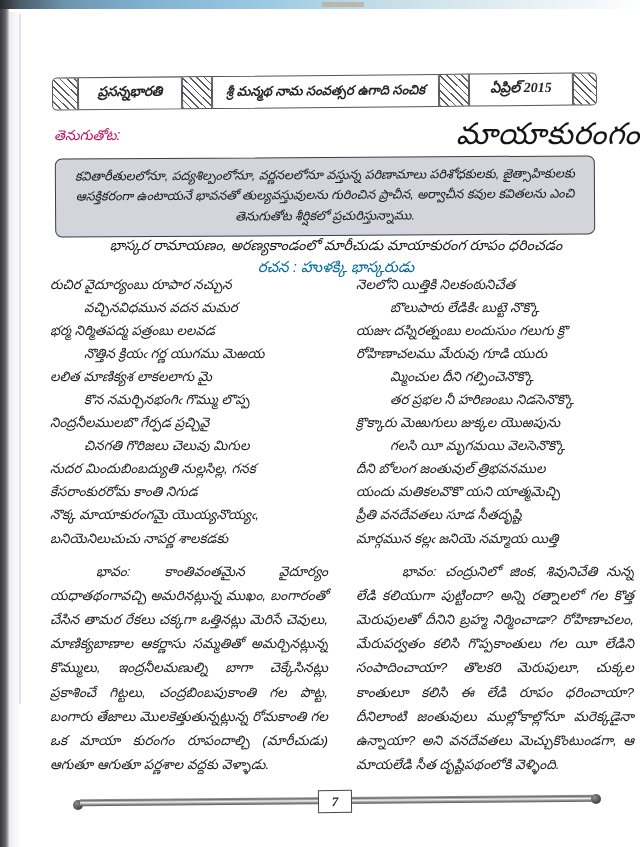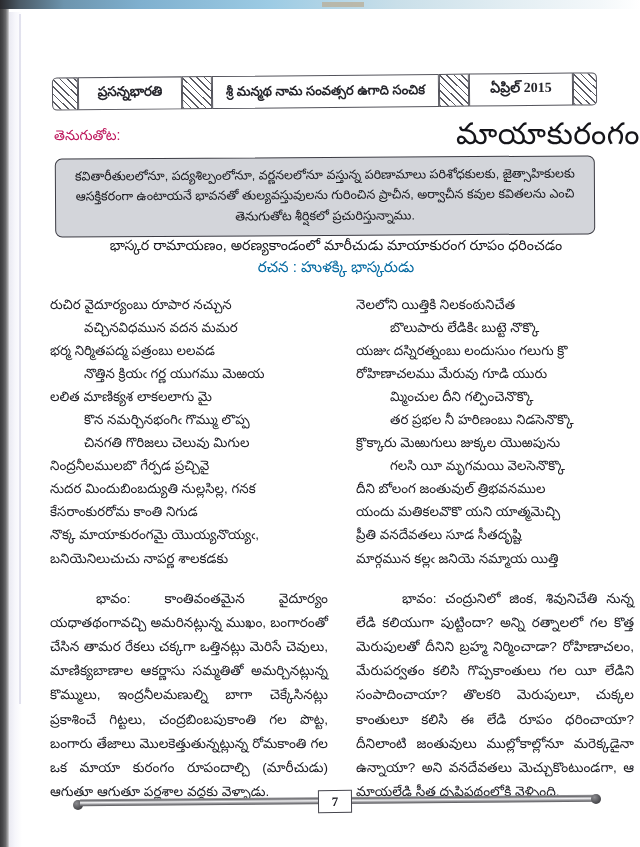--- a/index.html
+++ b/index.html
@@ -52,20 +52,21 @@
     width: 2px; height: 690px;
     background: #e2e2ee;
   }
 
   
   #page-sheet {
     position: absolute;
     top: 9px; left: 22px;
     width: 618px; height: 838px;
     background: #ffffff;
+    font-style: italic;
   }
 
   
   #masthead {
     position: absolute;
     top: 66px; left: 30px;
     width: 545px; height: 35px;
   }
   .mh-row {
     position: absolute;
@@ -160,37 +161,37 @@
   }
   #author-line {
     font-size: 15px;
     color: #0369a1;
     line-height: 1.5;
   }
 
   
   #body-columns {
     position: absolute;
-    top: 284px; left: 28px;
+    top: 264px; left: 28px;
     width: 584px;
     display: flex;
     gap: 28px;
   }
   .body-col { width: 284px; }
 
   .verse-line {
     font-size: 13.4px;
     line-height: 1.72;
     color: #1a1a20;
     white-space: nowrap;
   }
   .verse-line.indent { padding-left: 34px; }
 
   .prose-para {
-    margin-top: 17px;
+    margin-top: 10px;
     font-size: 13.6px;
     line-height: 1.78;
     color: #1a1a20;
     text-align: justify;
     text-justify: inter-word;
   }
   .prose-para .lead-in { padding-left: 46px; }
 
   
   #footer-rule {
@@ -275,22 +276,22 @@
   </div>
 
   <div id="body-columns">
     <div class="body-col" id="left-col">
         <div class="verse-line">రుచిర వైదూర్యంబు రూపార నచ్చున</div>
         <div class="verse-line indent">వచ్చినవిధమున వదన మమర</div>
         <div class="verse-line">భర్మ నిర్మితపద్మ పత్రంబు లలవడ</div>
         <div class="verse-line indent">నొత్తిన క్రియఁ గర్ణ యుగము మెఱయ</div>
         <div class="verse-line">లలిత మాణిక్యశ లాకలలాగు మై</div>
         <div class="verse-line indent">కొన నమర్చినభంగిఁ గొమ్ము లొప్ప</div>
+        <div class="verse-line">నింద్రనీలములబొ గేర్పడ ప్రచ్చివై</div>
         <div class="verse-line indent">చినగతి గొరిజలు చెలువు మిగుల</div>
-        <div class="verse-line">నింద్రనీలములబొ గేర్పడ ప్రచ్చివై</div>
         <div class="verse-line">నుదర మిందుబింబద్యుతి నుల్లసిల్ల, గనక</div>
         <div class="verse-line">కేసరాంకురరోమ కాంతి నిగుడ</div>
         <div class="verse-line">నొక్క మాయాకురంగమై యొయ్యనొయ్యఁ,</div>
         <div class="verse-line">బనియెనిలుచుచు నాపర్ణ శాలకడకు</div>
         <p class="prose-para"><span class="lead-in">భావం:</span><span> కాంతివంతమైన వైదూర్యం యధాతథంగావచ్చి అమరినట్లున్న ముఖం, బంగారంతో చేసిన తామర రేకలు చక్కగా ఒత్తినట్లు మెరిసే చెవులు, మాణిక్యబాణాల ఆకర్ణాసు సమ్మతితో అమర్చినట్లున్న కొమ్ములు, ఇంద్రనీలమణుల్ని బాగా చెక్కేసినట్లు ప్రకాశించే గిట్టలు, చంద్రబింబపుకాంతి గల పొట్ట, బంగారు తేజాలు మొలకెత్తుతున్నట్లున్న రోమకాంతి గల ఒక మాయా కురంగం రూపందాల్చి (మారీచుడు) ఆగుతూ ఆగుతూ పర్ణశాల వద్దకు వెళ్ళాడు.</span></p>
       </div>
     <div class="body-col" id="right-col">
         <div class="verse-line">నెలలోని యిత్తికి నిలకంఠునిచేత</div>
         <div class="verse-line indent">బొలుపారు లేడికిఁ బుట్టె నొక్కొ</div>
         <div class="verse-line">యజుఁ దస్నిరత్నంబు లందుసుం గలుగు క్రొ</div>

